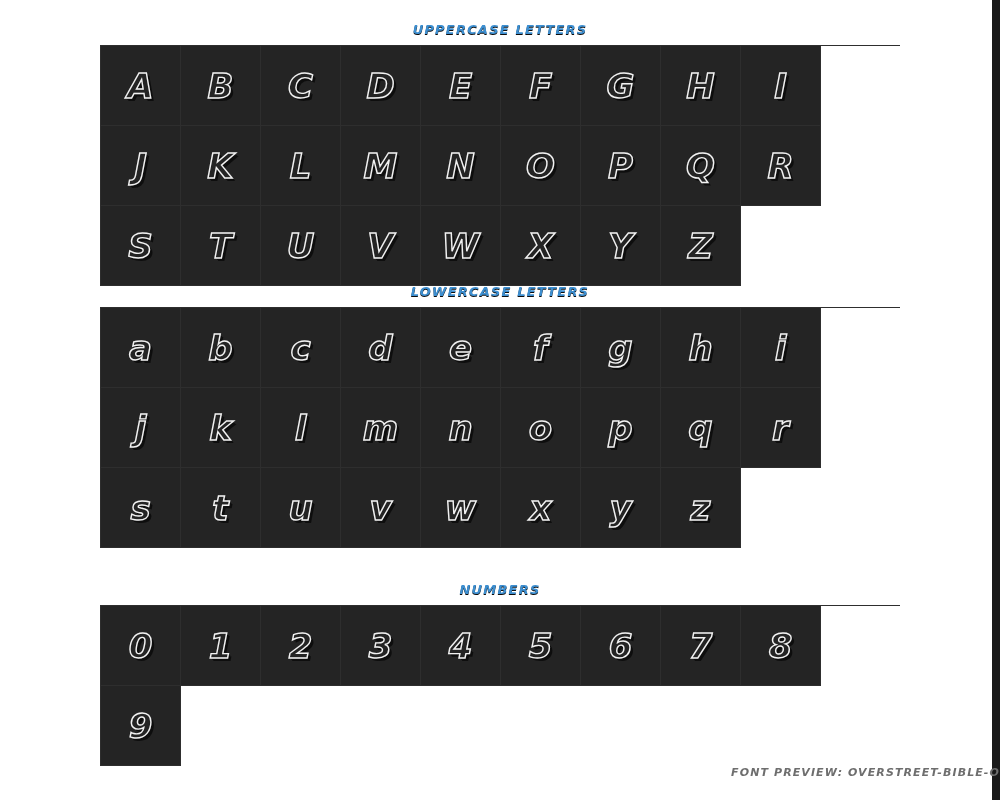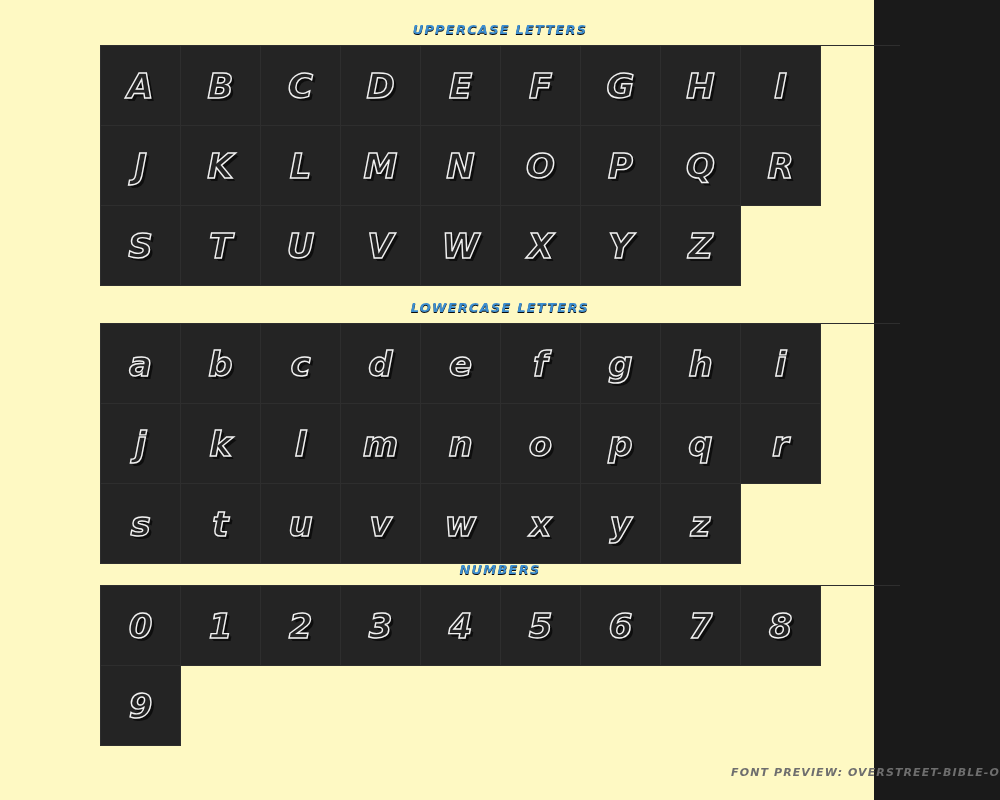--- a/index.html
+++ b/index.html
@@ -7,23 +7,23 @@
     padding: 0;
     background: #1a1a1a;
     width: 1000px;
     height: 800px;
     overflow: hidden;
     font-family: "DejaVu Sans", sans-serif;
   }
 
   .page {
     position: relative;
-    width: 874px;
+    width: 992px;
     height: 800px;
-    background: #fef9c3;
+    background: #ffffff;
   }
 
   .section {
     position: absolute;
     left: 100px;
     width: 800px;
   }
 
   .section-title {
     text-align: center;
@@ -83,22 +83,22 @@
     font-family: "DejaVu Sans", sans-serif;
     font-size: 11px;
     font-weight: bold;
     font-style: italic;
     letter-spacing: 1.1px;
     color: #6e6e6e;
     text-transform: uppercase;
   }
 
   #sec-upper { top: 22px; }
-  #sec-lower { top: 300px; }
-  #sec-numbers { top: 562px; }
+  #sec-lower { top: 284px; }
+  #sec-numbers { top: 582px; }
 </style>
 </head>
 <body>
 
 <div class="page">
 
   <div class="section" id="sec-upper">
     <div class="section-title">UPPERCASE LETTERS</div>
     <div class="grid" id="grid-upper">
         <div class="cell">

